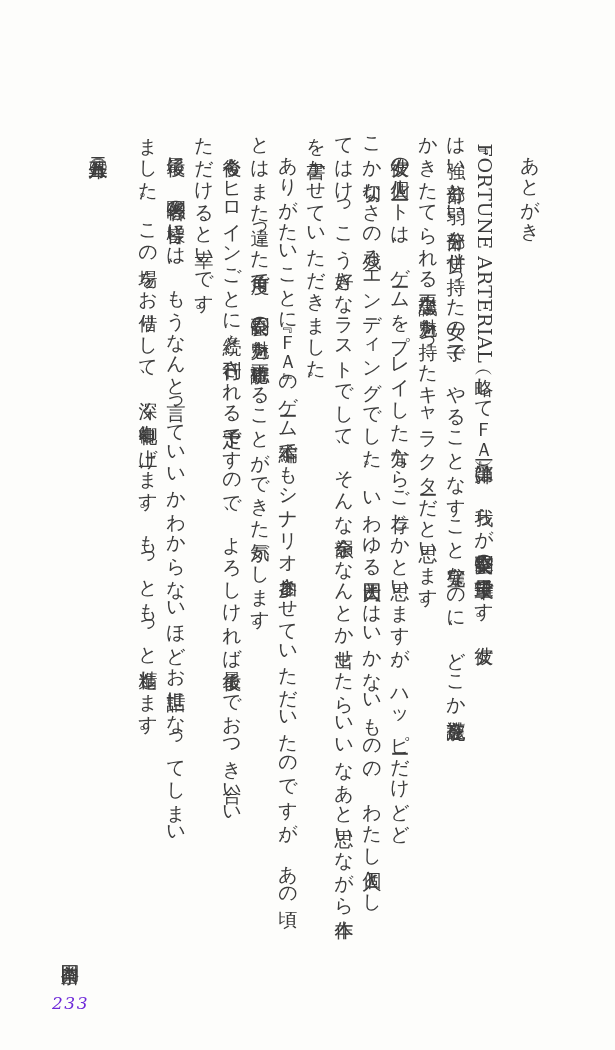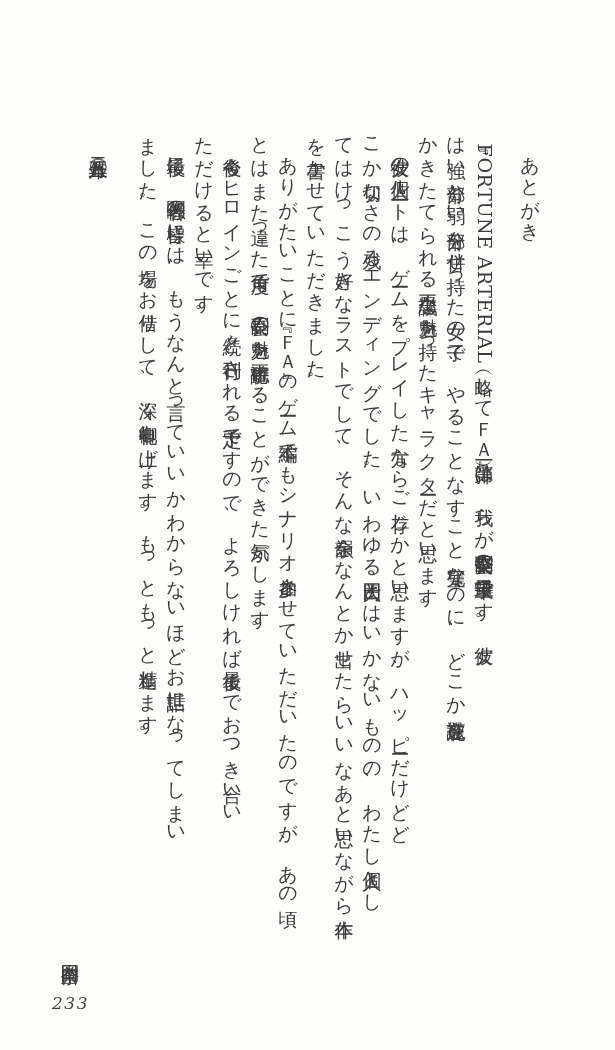--- a/index.html
+++ b/index.html
@@ -50,21 +50,21 @@
   .signature-line {
     text-align: end;          
   }
   .page-number {
     position: absolute;
     left: 52px;
     top: 993px;
     font-size: 17px;
     font-style: italic;
     letter-spacing: 1.5px;
-    color: #404040;
+    color: #6d28d9;
   }
 </style>
 </head>
 <body>
 
 <div class="page">
 
   <div class="text-block">
 
     <h1 class="heading">あとがき</h1>

